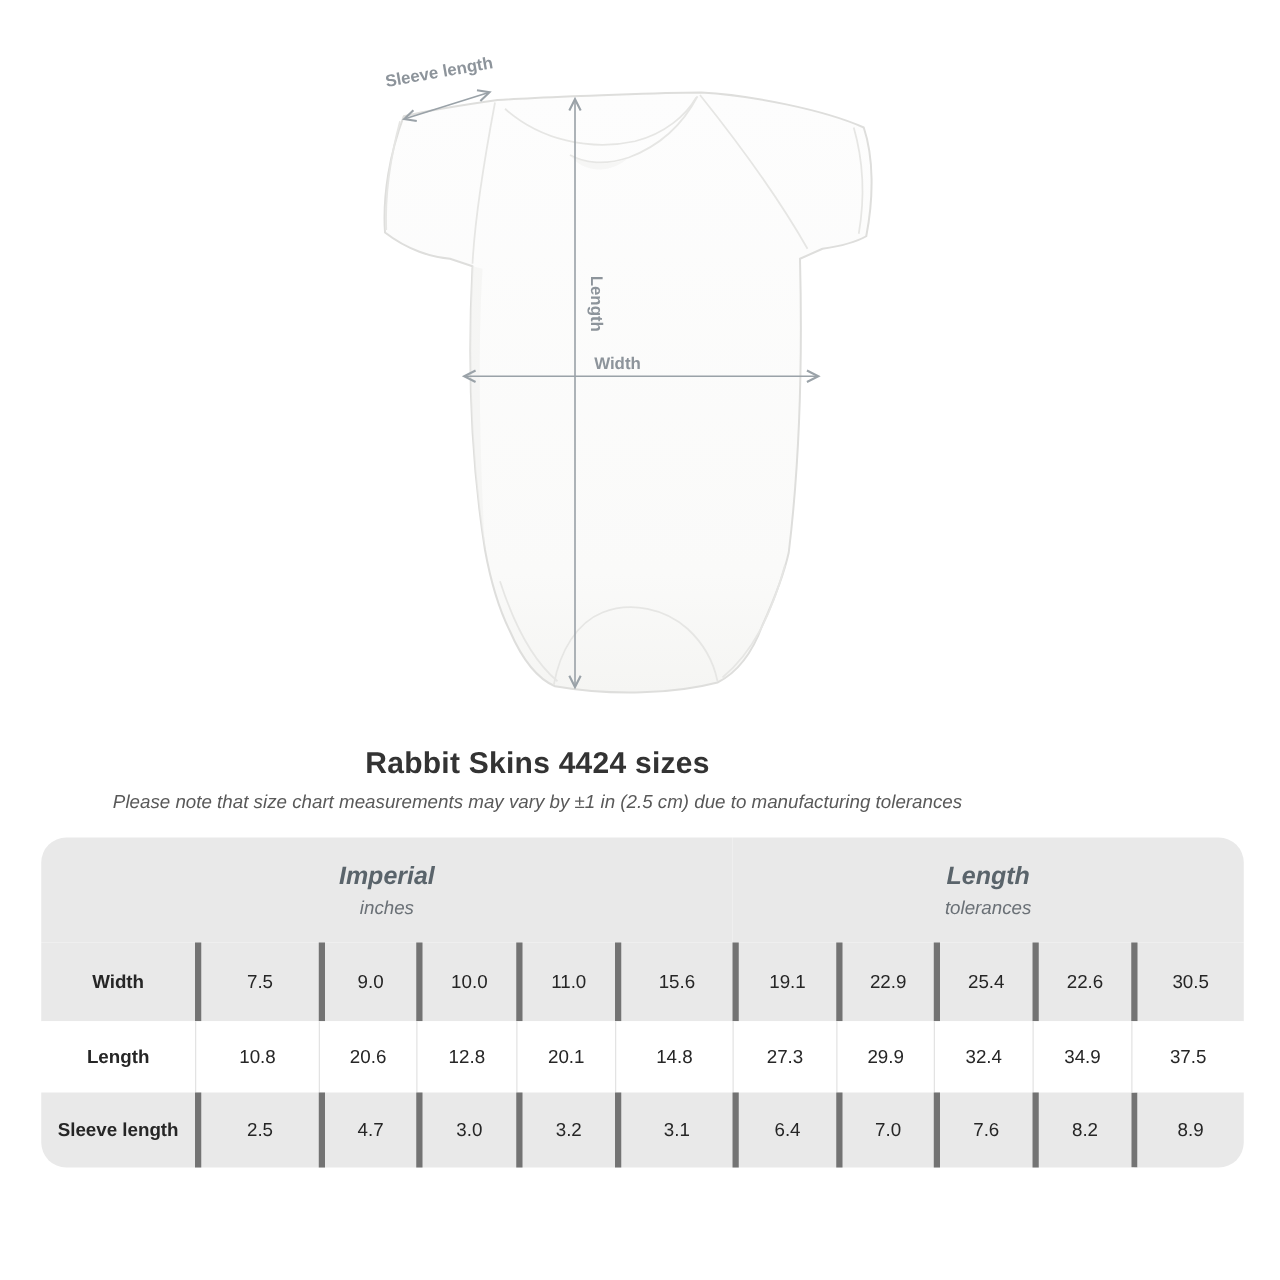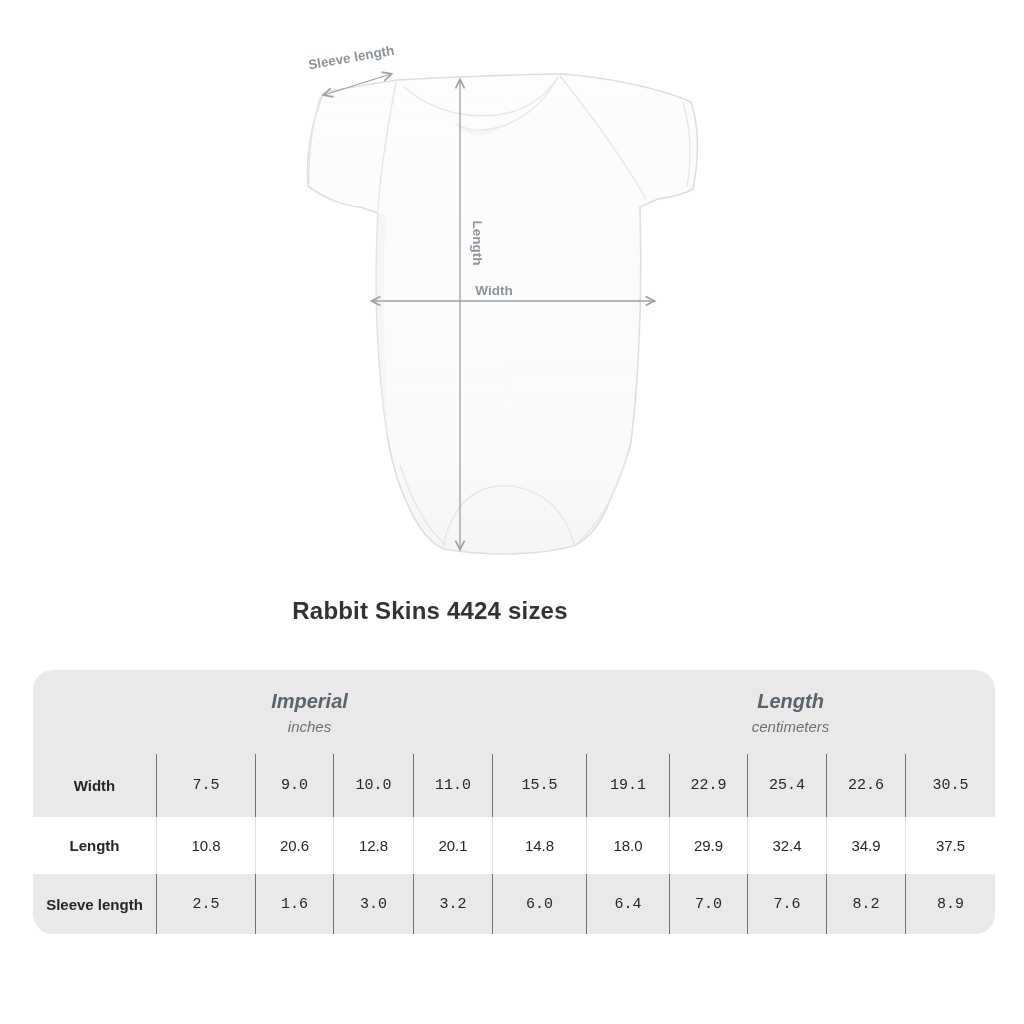--- a/index.html
+++ b/index.html
@@ -35,21 +35,21 @@
   tr.data-odd td,tr.data-even td{font-size:15px;color:#262626;}
   tr.r-width td{height:63px;}
   tr.r-length td{height:57px;}
   tr.r-sleeve td{height:60px;}
   td.rowlabel{font-weight:bold;color:#545e66;font-size:14.5px;}
   tr.last td:first-child{border-bottom-left-radius:20px;}
   tr.last td:last-child{border-bottom-right-radius:20px;}
 
   
   tr.head td + td, tr.data-even td + td{border-left:1px solid #e3e3e3;}
-  tr.data-odd td + td{border-left:1px solid #737373;font-family:Liberation Mono, monospace;}
+  tr.data-odd td + td{border-left:5px solid #737373;}
 </style>
 </head>
 <body>
 
 <div class="diagram">
   <svg width="1024" height="580" viewBox="0 0 1024 580">
     <defs>
       <linearGradient id="bodyGrad" x1="0" y1="0" x2="0" y2="1">
         <stop offset="0" stop-color="#fdfdfd"></stop>
         <stop offset="0.8" stop-color="#fafaf9"></stop>
@@ -111,20 +111,21 @@
 
       <text x="352" y="62" transform="rotate(-10 352 62)" text-anchor="middle" font-size="13.5" font-weight="bold" fill="#8d949b">Sleeve length</text>
       <text x="473" y="243" transform="rotate(90 473 243)" text-anchor="middle" font-size="13.5" font-weight="bold" fill="#8d949b">Length</text>
       <text x="494" y="295" text-anchor="middle" font-size="13.5" font-weight="bold" fill="#8d949b">Width</text>
     </g>
   </svg>
 </div>
 
 <div class="title-block">
   <div class="title">Rabbit Skins 4424 sizes</div>
+  <div class="subtitle">Please note that size chart measurements may vary by ±1 in (2.5 cm) due to manufacturing tolerances</div>
 </div>
 
 <table class="size-table">
   <colgroup>
     <col style="width:123px">
       <col style="width:99px">
       <col style="width:78px">
       <col style="width:80px">
       <col style="width:79px">
       <col style="width:94px">
@@ -135,56 +136,56 @@
       <col style="width:90px">
   </colgroup>
   <tbody>
       <tr class="band">
     <td colspan="6">
       <div class="group-label">Imperial</div>
       <div class="group-sub">inches</div>
     </td>
     <td colspan="5">
       <div class="group-label">Length</div>
-      <div class="group-sub">centimeters</div>
+      <div class="group-sub">tolerances</div>
     </td>
   </tr>
   <tr class="data-odd r-width">
     <td class="rowlabel">Width</td>
     <td>7.5</td>
     <td>9.0</td>
     <td>10.0</td>
     <td>11.0</td>
-    <td>15.5</td>
+    <td>15.6</td>
     <td>19.1</td>
     <td>22.9</td>
     <td>25.4</td>
     <td>22.6</td>
     <td>30.5</td>
   </tr>
   <tr class="data-even r-length">
     <td class="rowlabel">Length</td>
     <td>10.8</td>
     <td>20.6</td>
     <td>12.8</td>
     <td>20.1</td>
     <td>14.8</td>
-    <td>18.0</td>
+    <td>27.3</td>
     <td>29.9</td>
     <td>32.4</td>
     <td>34.9</td>
     <td>37.5</td>
   </tr>
   <tr class="data-odd r-sleeve last">
     <td class="rowlabel">Sleeve length</td>
     <td>2.5</td>
-    <td>1.6</td>
+    <td>4.7</td>
     <td>3.0</td>
     <td>3.2</td>
-    <td>6.0</td>
+    <td>3.1</td>
     <td>6.4</td>
     <td>7.0</td>
     <td>7.6</td>
     <td>8.2</td>
     <td>8.9</td>
   </tr>
 </tbody>
   </table>
 
 </body></html>

